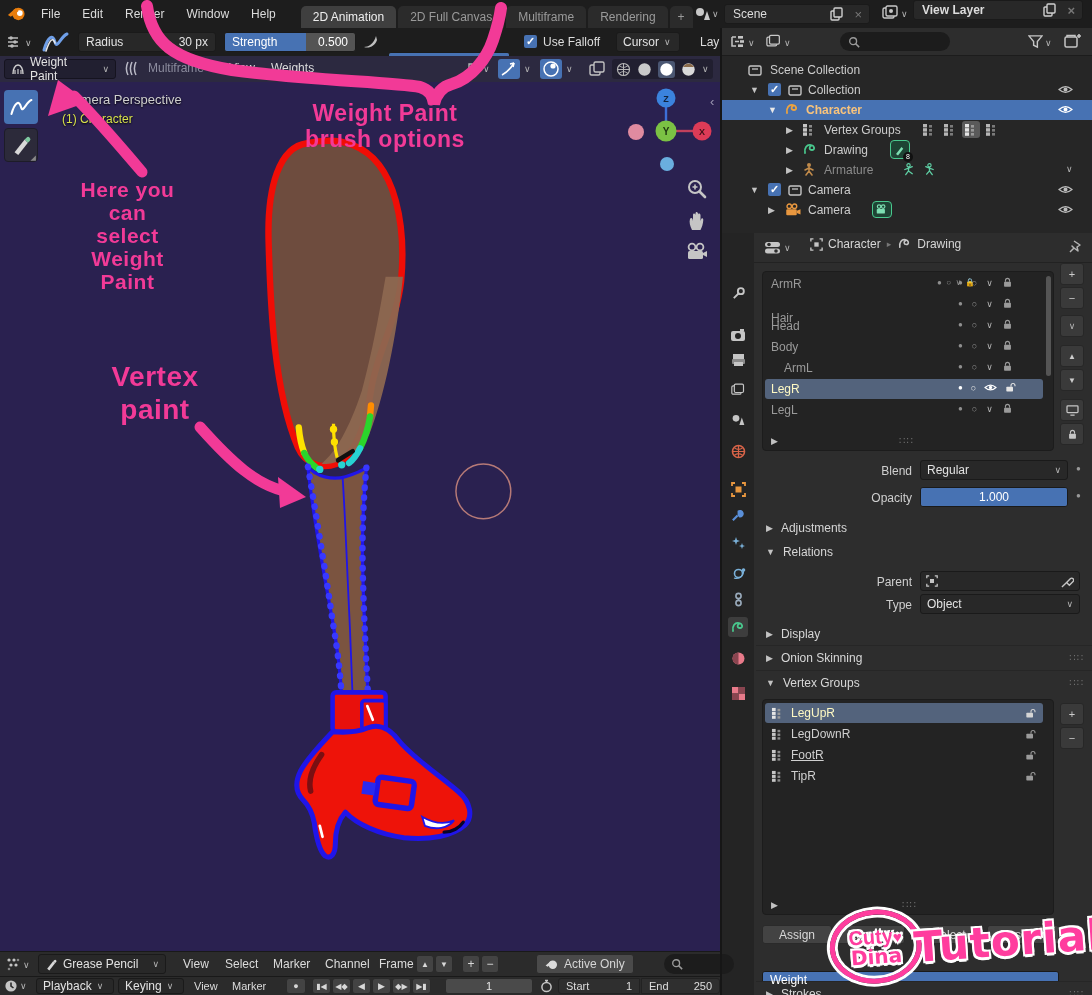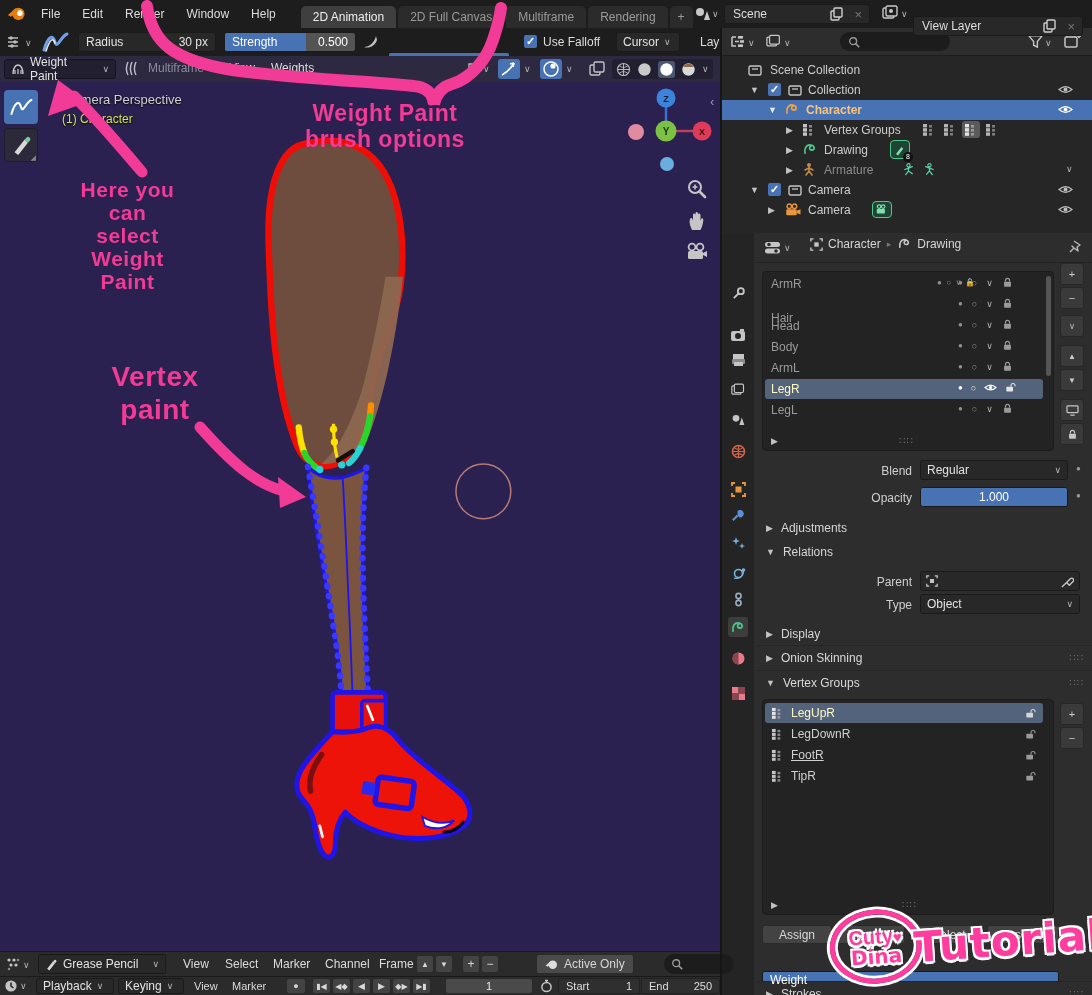--- a/index.html
+++ b/index.html
@@ -90,21 +90,21 @@
       <span class="abs" style="right:7px;top:2px;color:#777;font-size:13px;">×</span>
     </div>
     <span class="abs" style="left:882px;top:5px;">
       <svg width="18" height="16" viewBox="0 0 18 16">
           <rect x="1" y="3" width="11" height="10" rx="1.5" fill="none" stroke="#c8c8c8" stroke-width="1.4"></rect>
           <rect x="4" y="1" width="11" height="10" rx="1.5" fill="#1d1d1d" stroke="#c8c8c8" stroke-width="1.4"></rect>
           <circle cx="9" cy="6" r="2" fill="#c8c8c8"></circle>
         </svg>
       </span>
     <span class="abs chev" style="left:901px;top:9px;">∨</span>
-    <div class="idblock abs" style="left:913px;top:16px;width:170px;padding-left:8px;">
+    <div class="idblock abs" style="left:913px;top:0;width:170px;padding-left:8px;font-weight:bold;">
       <span>View Layer</span>
       <span class="abs" style="right:26px;top:2px;">
           <svg width="13" height="14" viewBox="0 0 13 14">
             <rect x="1" y="4" width="8" height="9" rx="1" fill="none" stroke="#cfcfcf" stroke-width="1.4"></rect>
             <rect x="4" y="1" width="8" height="9" rx="1" fill="#2b2b2b" stroke="#cfcfcf" stroke-width="1.4"></rect>
           </svg>
         </span>
       <span class="abs" style="right:7px;top:2px;color:#777;font-size:13px;">×</span>
     </div>
   </div>
@@ -787,21 +787,21 @@
         </div>
       <div class="li-row" style="top:36px;color:#9a9a9a;">
           <span>Hair</span>
         </div>
       <div class="li-row" style="top:44px;color:#9a9a9a;">
           <span>Head</span>
         </div>
       <div class="li-row" style="top:65px;color:#9a9a9a;">
           <span>Body</span>
         </div>
-      <div class="li-row" style="top:86px;color:#9a9a9a;">
+      <div class="li-row" style="top:86px;color:#9a9a9a;margin-left:13px;">
           <span>ArmL</span>
         </div>
       <div class="li-row sel" style="top:107px;">
           <span>LegR</span>
         </div>
       <div class="li-row" style="top:128px;color:#9a9a9a;">
           <span>LegL</span>
         </div>
 
       <div class="abs" style="right:30px;top:0;width:86px;height:152px;color:#8f8f8f;">

